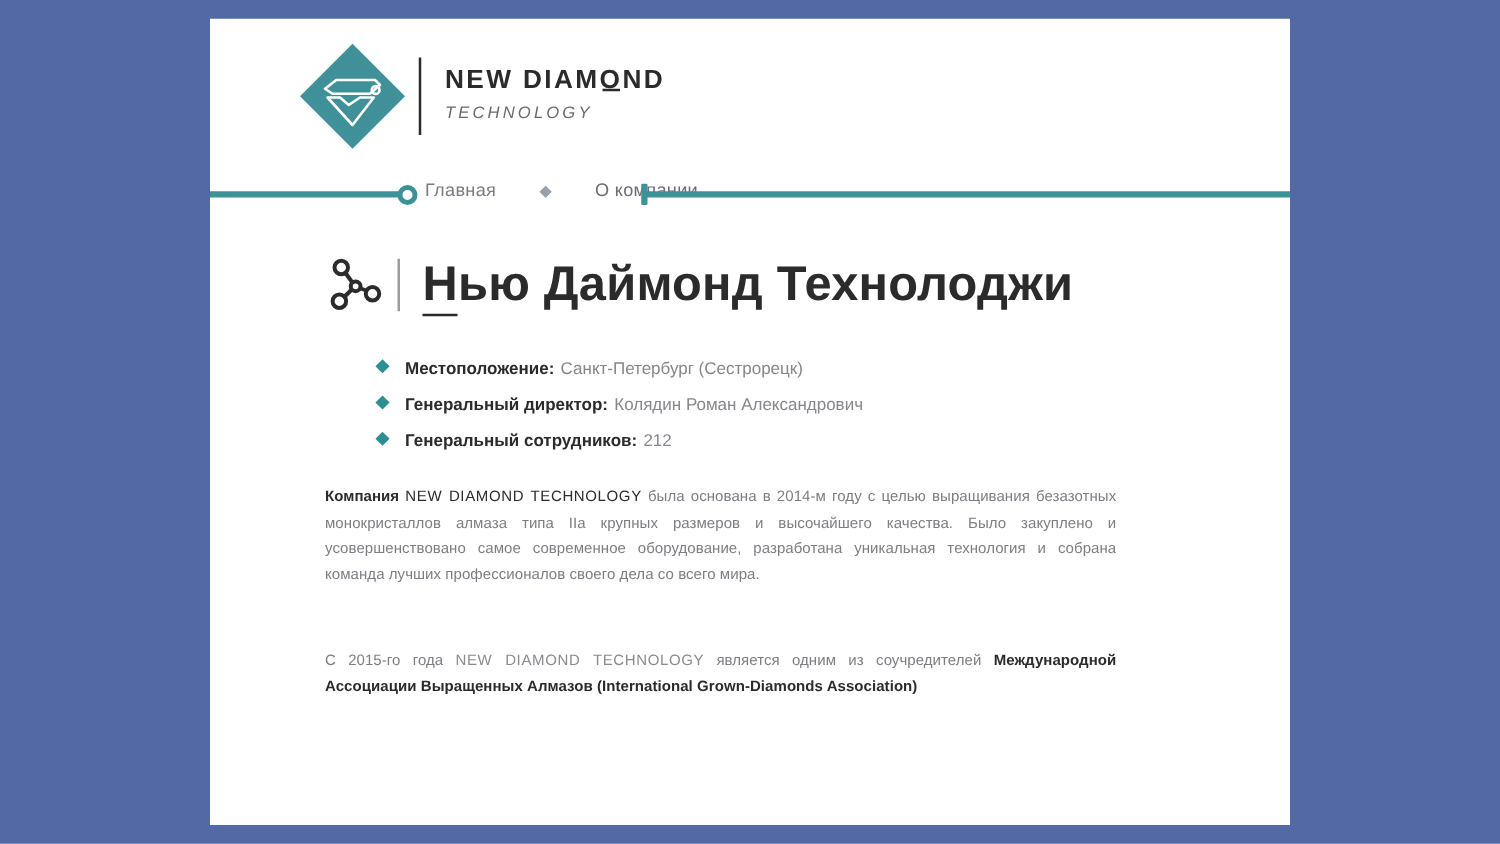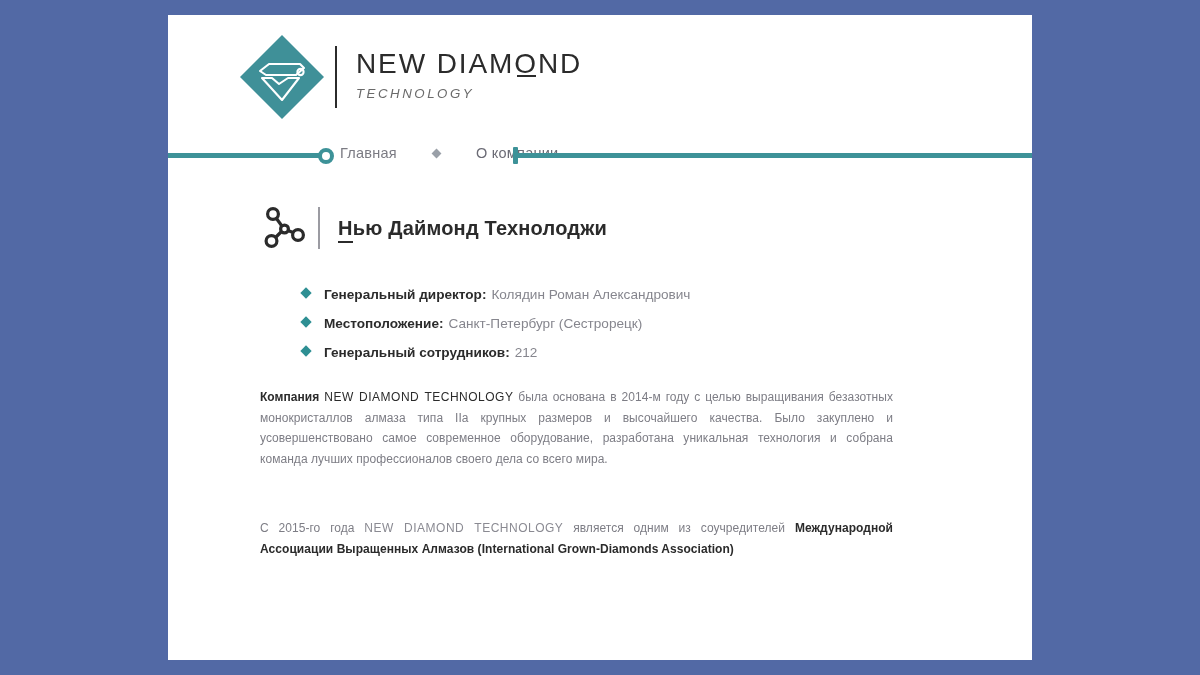--- a/index.html
+++ b/index.html
@@ -50,22 +50,22 @@
     height: 62px;
     background: #2b2b2b;
     margin-left: 9px;
     margin-right: 19px;
     flex: 0 0 auto;
   }
 
   .logo-words { padding-bottom: 4px; }
 
   .logo-primary {
-    font-size: 28px;
-    font-weight: normal;
+    font-size: 21px;
+    font-weight: bold;
     letter-spacing: 1.9px;
     color: #2b2b2b;
     line-height: 1.06;
     white-space: nowrap;
   }
   .logo-primary .o-mark {
     position: relative;
     display: inline-block;
   }
   .logo-primary .o-mark::after {
@@ -182,21 +182,21 @@
     justify-content: center;
   }
   .title-divider {
     width: 2px;
     height: 42px;
     background: #9b9ba2;
     margin: 0 18px 0 8px;
     flex: 0 0 auto;
   }
   .page-title {
-    font-size: 20px;
+    font-size: 39px;
     font-weight: bold;
     color: #2b2b2b;
     letter-spacing: 0.2px;
     white-space: nowrap;
   }
   .page-title .first-letter {
     border-bottom: 2.5px solid #2b2b2b;
     padding-bottom: 2px;
   }
 
@@ -313,27 +313,27 @@
           </g>
         </svg>
       </div>
       <div class="title-divider"></div>
       <h1 class="page-title"><span class="first-letter">Н</span><span>ью Даймонд Технолоджи</span></h1>
     </div>
 
     <ul class="facts">
       <li class="fact-item">
         <span class="fact-bullet"></span>
-        <span class="fact-label">Генеральный директор:</span>
-        <span class="fact-value">Колядин Роман Александрович</span>
+        <span class="fact-label">Местоположение:</span>
+        <span class="fact-value">Санкт-Петербург (Сестрорецк)</span>
       </li>
       <li class="fact-item">
         <span class="fact-bullet"></span>
-        <span class="fact-label">Местоположение:</span>
-        <span class="fact-value">Санкт-Петербург (Сестрорецк)</span>
+        <span class="fact-label">Генеральный директор:</span>
+        <span class="fact-value">Колядин Роман Александрович</span>
       </li>
       <li class="fact-item">
         <span class="fact-bullet"></span>
         <span class="fact-label">Генеральный сотрудников:</span>
         <span class="fact-value">212</span>
       </li>
     </ul>
 
     <div class="body-copy">
 

